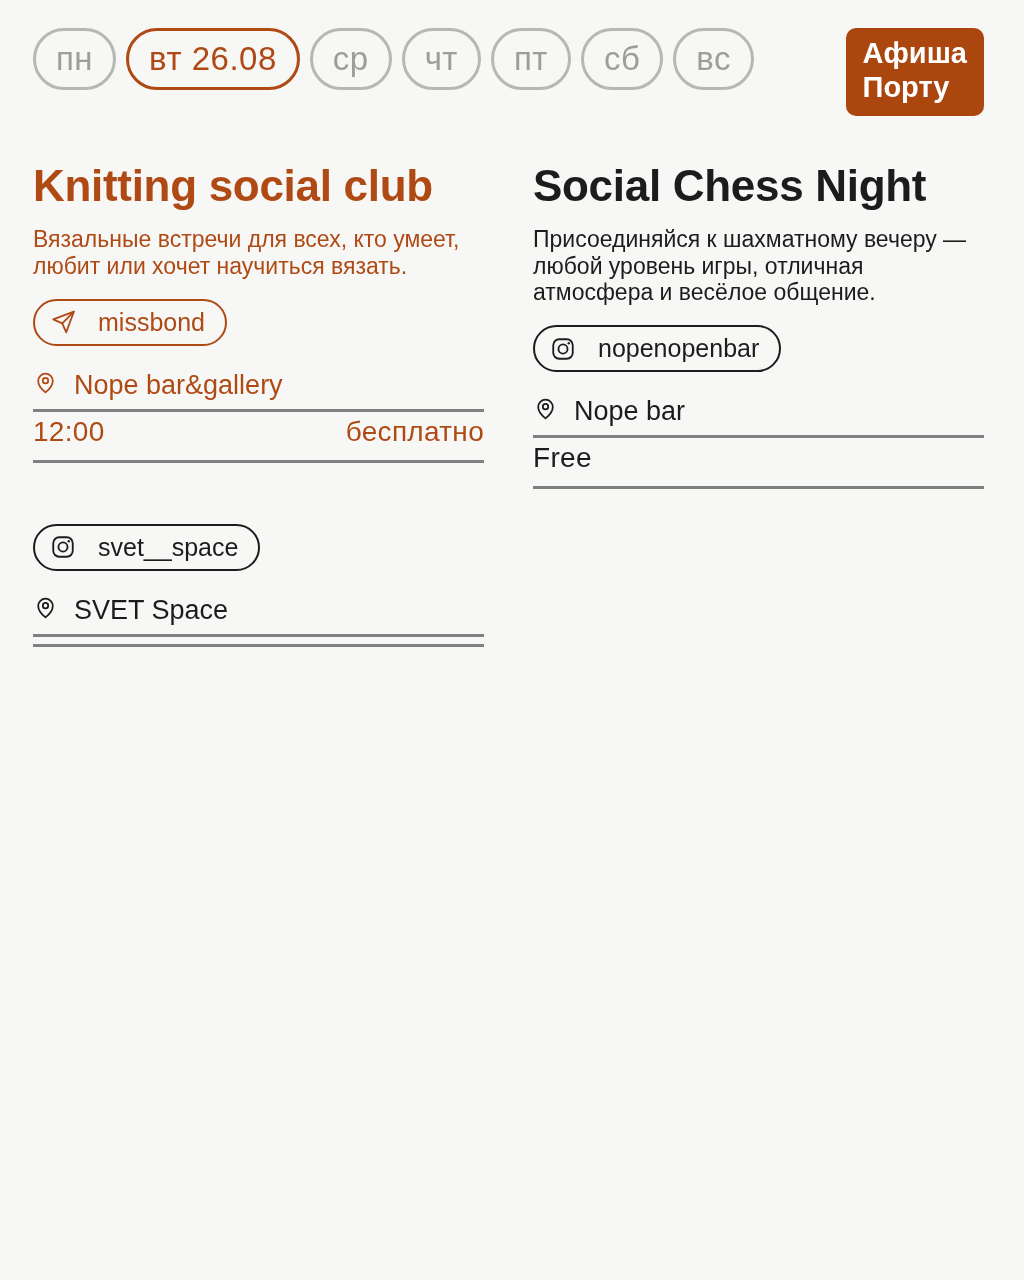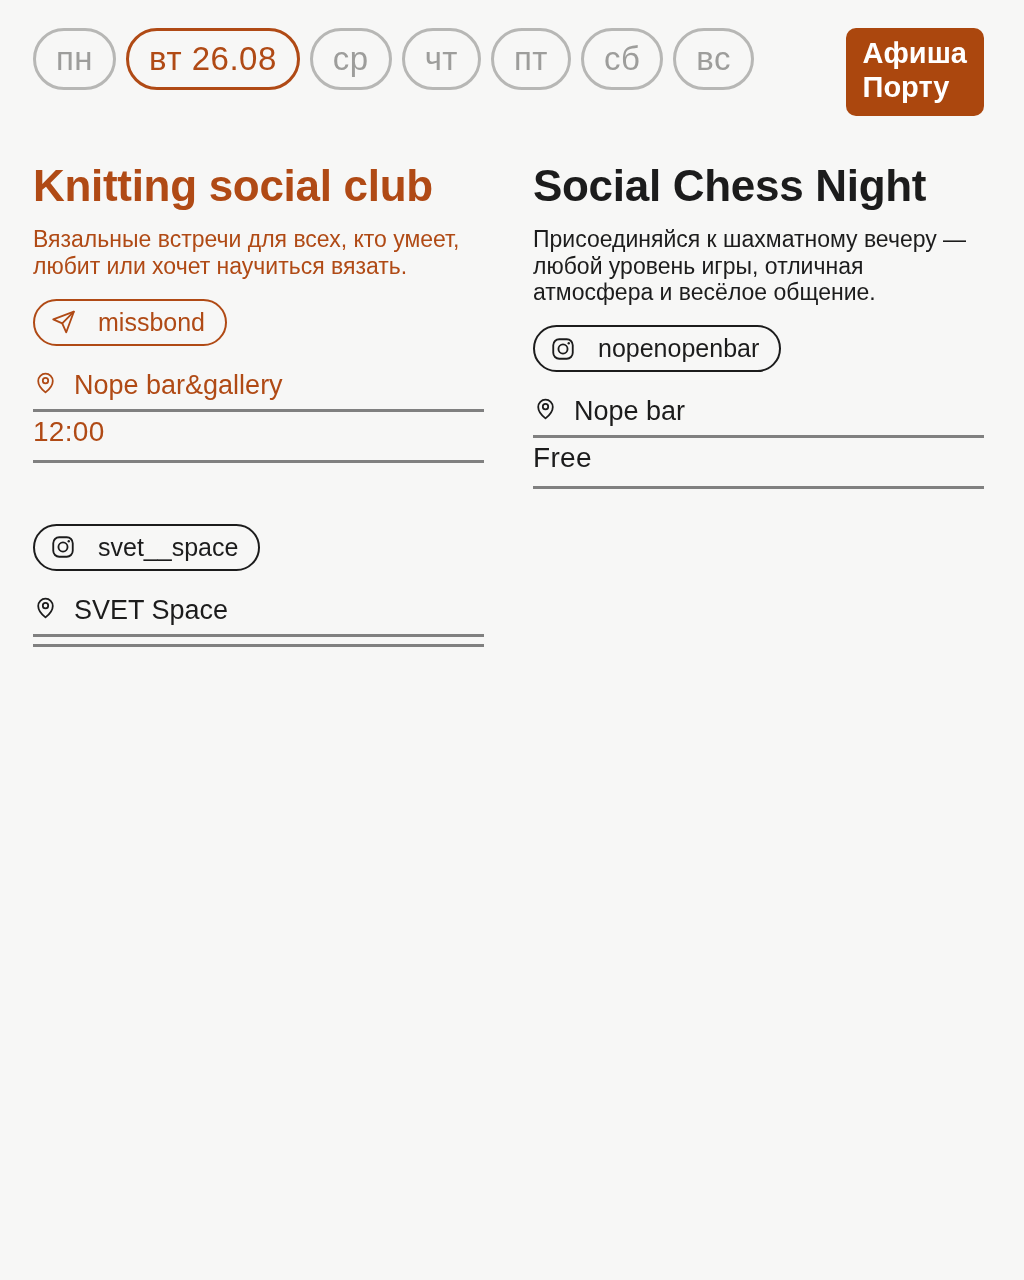--- a/index.html
+++ b/index.html
@@ -130,20 +130,21 @@
             <svg width="25" height="25" viewBox="0 0 24 24" fill="none" stroke="currentColor" stroke-width="1.7" stroke-linecap="round" stroke-linejoin="round">
               <path d="M12 21.5s-7-5.6-7-11a7 7 0 1 1 14 0c0 5.4-7 11-7 11z"></path>
               <circle cx="12" cy="10.2" r="2.6"></circle>
             </svg>
           </span>
           <span>Nope bar&amp;gallery</span>
         </div>
         <hr class="sep">
         <div class="meta-row">
           <span>12:00</span>
+          <span>бесплатно</span>
         </div>
         <hr class="sep">
       </article>
 
       <article class="card theme-dark">
         <button class="social-pill">
           <span>
             <svg width="26" height="26" viewBox="0 0 24 24" fill="none" stroke="currentColor" stroke-width="1.7" stroke-linecap="round" stroke-linejoin="round">
               <rect x="3" y="3" width="18" height="18" rx="5.5"></rect>
               <circle cx="12" cy="12" r="4.2"></circle>

